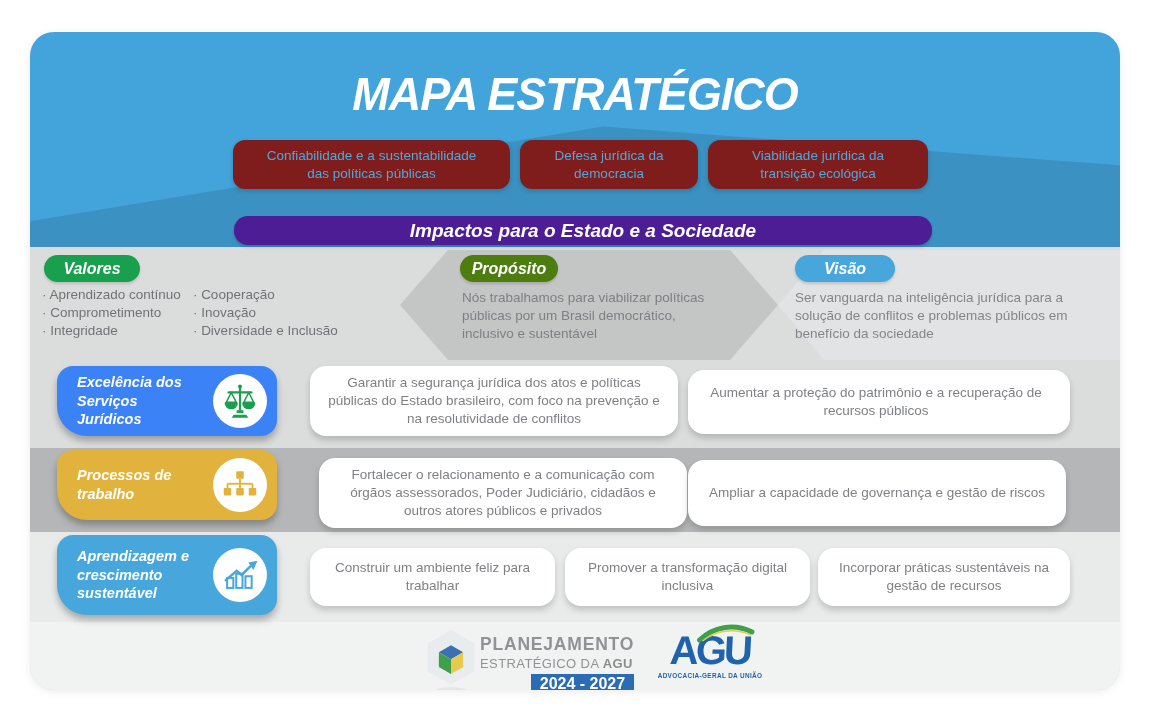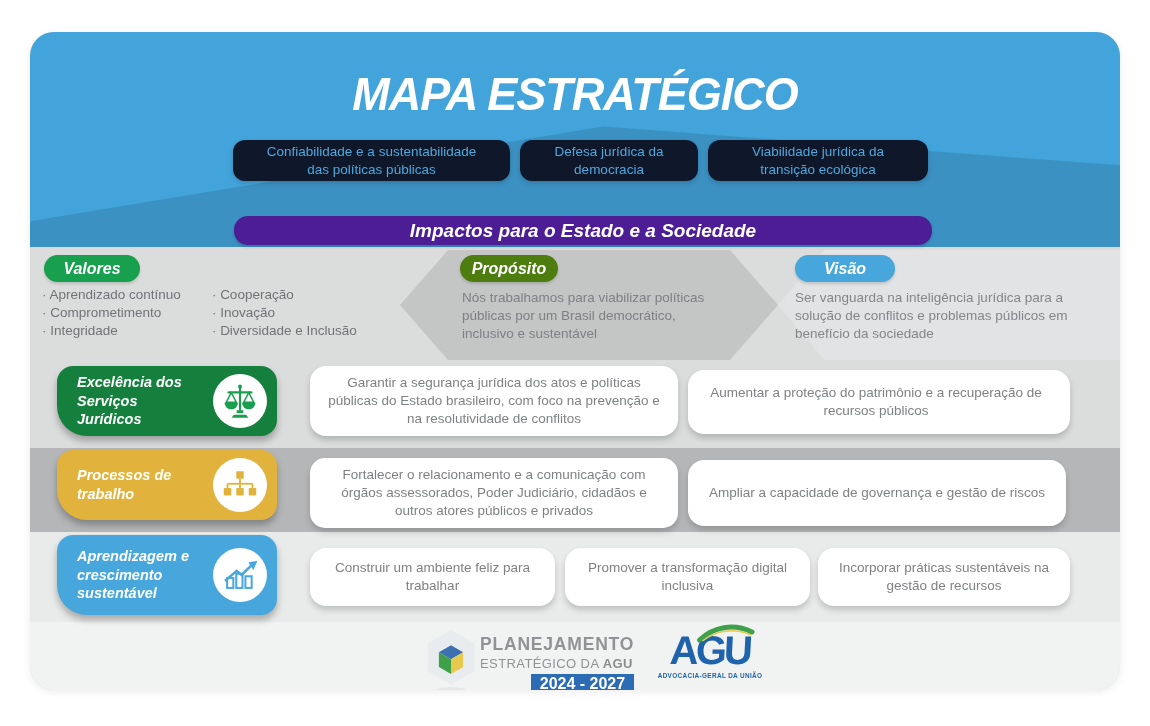--- a/index.html
+++ b/index.html
@@ -7,21 +7,21 @@
   .card { position:absolute; left:30px; top:32px; width:1090px; height:658px; border-radius:24px; overflow:hidden; background:#DBDCDC; box-shadow:0 2px 8px rgba(0,0,0,.08); }
 
   
   .hdr-blue { position:absolute; left:0; top:0; width:1090px; height:215px; background:#43A4DB;
               clip-path:polygon(0 0,100% 0,100% 100%,0 88%); }
   .hdr-mountain { position:absolute; left:0; top:0; width:1090px; height:215px; background:#3B91C2;
               clip-path:polygon(52.6% 44%,100% 62%,100% 100%,0 100%,0 88%); }
   .map-title { position:absolute; left:0; top:36px; width:1090px; text-align:center; color:#ffffff;
                font-size:45px; font-weight:bold; font-style:italic; letter-spacing:-1px; transform:scaleY(1.04); }
 
-  .pill { position:absolute; top:108px; height:41px; background:#0f172a; border-radius:12px;
+  .pill { position:absolute; top:108px; height:49px; background:#7f1d1d; border-radius:12px;
           box-shadow:0 2px 5px rgba(0,0,0,.18); color:#4FA8DC; font-size:13.5px; line-height:1.3;
           display:flex; align-items:center; justify-content:center; text-align:center; padding:0 28px; }
   .pill1 { left:203px; width:277px; }
   .pill2 { left:490px; width:178px; }
   .pill3 { left:678px; width:220px; }
 
   .impact-banner { position:absolute; left:204px; top:184px; width:698px; height:29px; background:#4c1d95;
           border-radius:14px; box-shadow:0 2px 3px rgba(0,0,0,.18); color:#fff; font-size:19px; font-weight:bold;
           font-style:italic; display:flex; align-items:center; justify-content:center; }
 
@@ -31,48 +31,48 @@
   .visao-band { position:absolute; left:748px; top:218px; width:342px; height:110px; background:#E2E3E4;
           clip-path:polygon(0 50%,13.5% 0,100% 0,100% 100%,13.5% 100%); }
 
   .tag { position:absolute; top:223px; height:27px; border-radius:14px; color:#fff; font-size:16px;
          font-weight:bold; font-style:italic; display:flex; align-items:center; justify-content:center;
          box-shadow:0 2px 3px rgba(0,0,0,.15); }
   .tag-valores  { left:14px;  width:96px;  background:#19A04E; }
   .tag-proposito{ left:430px; width:98px;  background:#4d7c0f; }
   .tag-visao    { left:765px; width:100px; background:#47A7DC; }
 
-  .valores-cols { position:absolute; left:12px; top:254px; display:flex; gap:31px; color:#717376; font-size:13.5px; line-height:18px; }
+  .valores-cols { position:absolute; left:12px; top:254px; display:flex; gap:12px; color:#717376; font-size:13.5px; line-height:18px; }
   .vcol { white-space:nowrap; }
   .bullet::before { content:"· "; }
 
   .mission-text { position:absolute; left:432px; top:257px; width:268px; color:#7E8084; font-size:13.5px; line-height:18px; }
   .vision-text  { position:absolute; left:765px; top:257px; width:310px; color:#85868A; font-size:13.5px; line-height:18px; }
 
   
   .band-dark  { position:absolute; left:0; top:416px; width:1090px; height:84px; background:#B5B6B7; }
   .band-light { position:absolute; left:0; top:500px; width:1090px; height:90px; background:#E9EAEA; }
   .band-footer{ position:absolute; left:0; top:590px; width:1090px; height:68px; background:#F1F2F2; }
 
   .plabel { position:absolute; left:27px; width:220px; border-radius:16px 16px 16px 30px;
             box-shadow:0 5px 7px rgba(0,0,0,.28); color:#fff; font-weight:bold; font-style:italic;
             font-size:14.5px; line-height:1.28; display:flex; align-items:center; }
   .plabel .ltxt { padding-left:20px; width:140px; }
   .plabel .circ { position:absolute; right:10px; top:50%; transform:translateY(-50%); width:54px; height:54px;
             background:#fff; border-radius:50%; display:flex; align-items:center; justify-content:center; }
-  .plabel1 { top:334px; height:70px; background:#15803d; }
+  .plabel1 { top:334px; height:70px; background:#3b82f6; }
   .plabel2 { top:418px; height:70px; background:#E2B33C; }
   .plabel3 { top:503px; height:80px; background:#47A7DC; }
 
   .goal { position:absolute; background:#fff; border-radius:16px; box-shadow:0 4px 6px rgba(0,0,0,.18);
           color:#7F8184; font-size:13.5px; line-height:1.35; display:flex; align-items:center;
           justify-content:center; text-align:center; padding:6px 18px; }
   .g1a { left:280px; top:334px; width:368px; height:70px; }
   .g1b { left:658px; top:338px; width:382px; height:64px;padding-left:12px; }
-  .g2a { left:280px; top:426px; width:368px; height:70px;border-radius:15px; }
+  .g2a { left:289px; top:426px; width:368px; height:70px; }
   .g2b { left:658px; top:428px; width:378px; height:66px; }
   .g3a { left:280px; top:516px; width:245px; height:58px; }
   .g3b { left:535px; top:516px; width:245px; height:58px; }
   .g3c { left:788px; top:516px; width:252px; height:58px; }
 
   
   .cube-logo { position:absolute; left:393px; top:594px; }
   .plan-block { position:absolute; left:450px; top:602px; display:flex; flex-direction:column; align-items:flex-start; }
   .plan-l1 { font-size:17.5px; font-weight:bold; color:#909295; letter-spacing:.8px; }
   .plan-l2 { font-size:13px; color:#909295; letter-spacing:.4px; margin-top:1px; }

